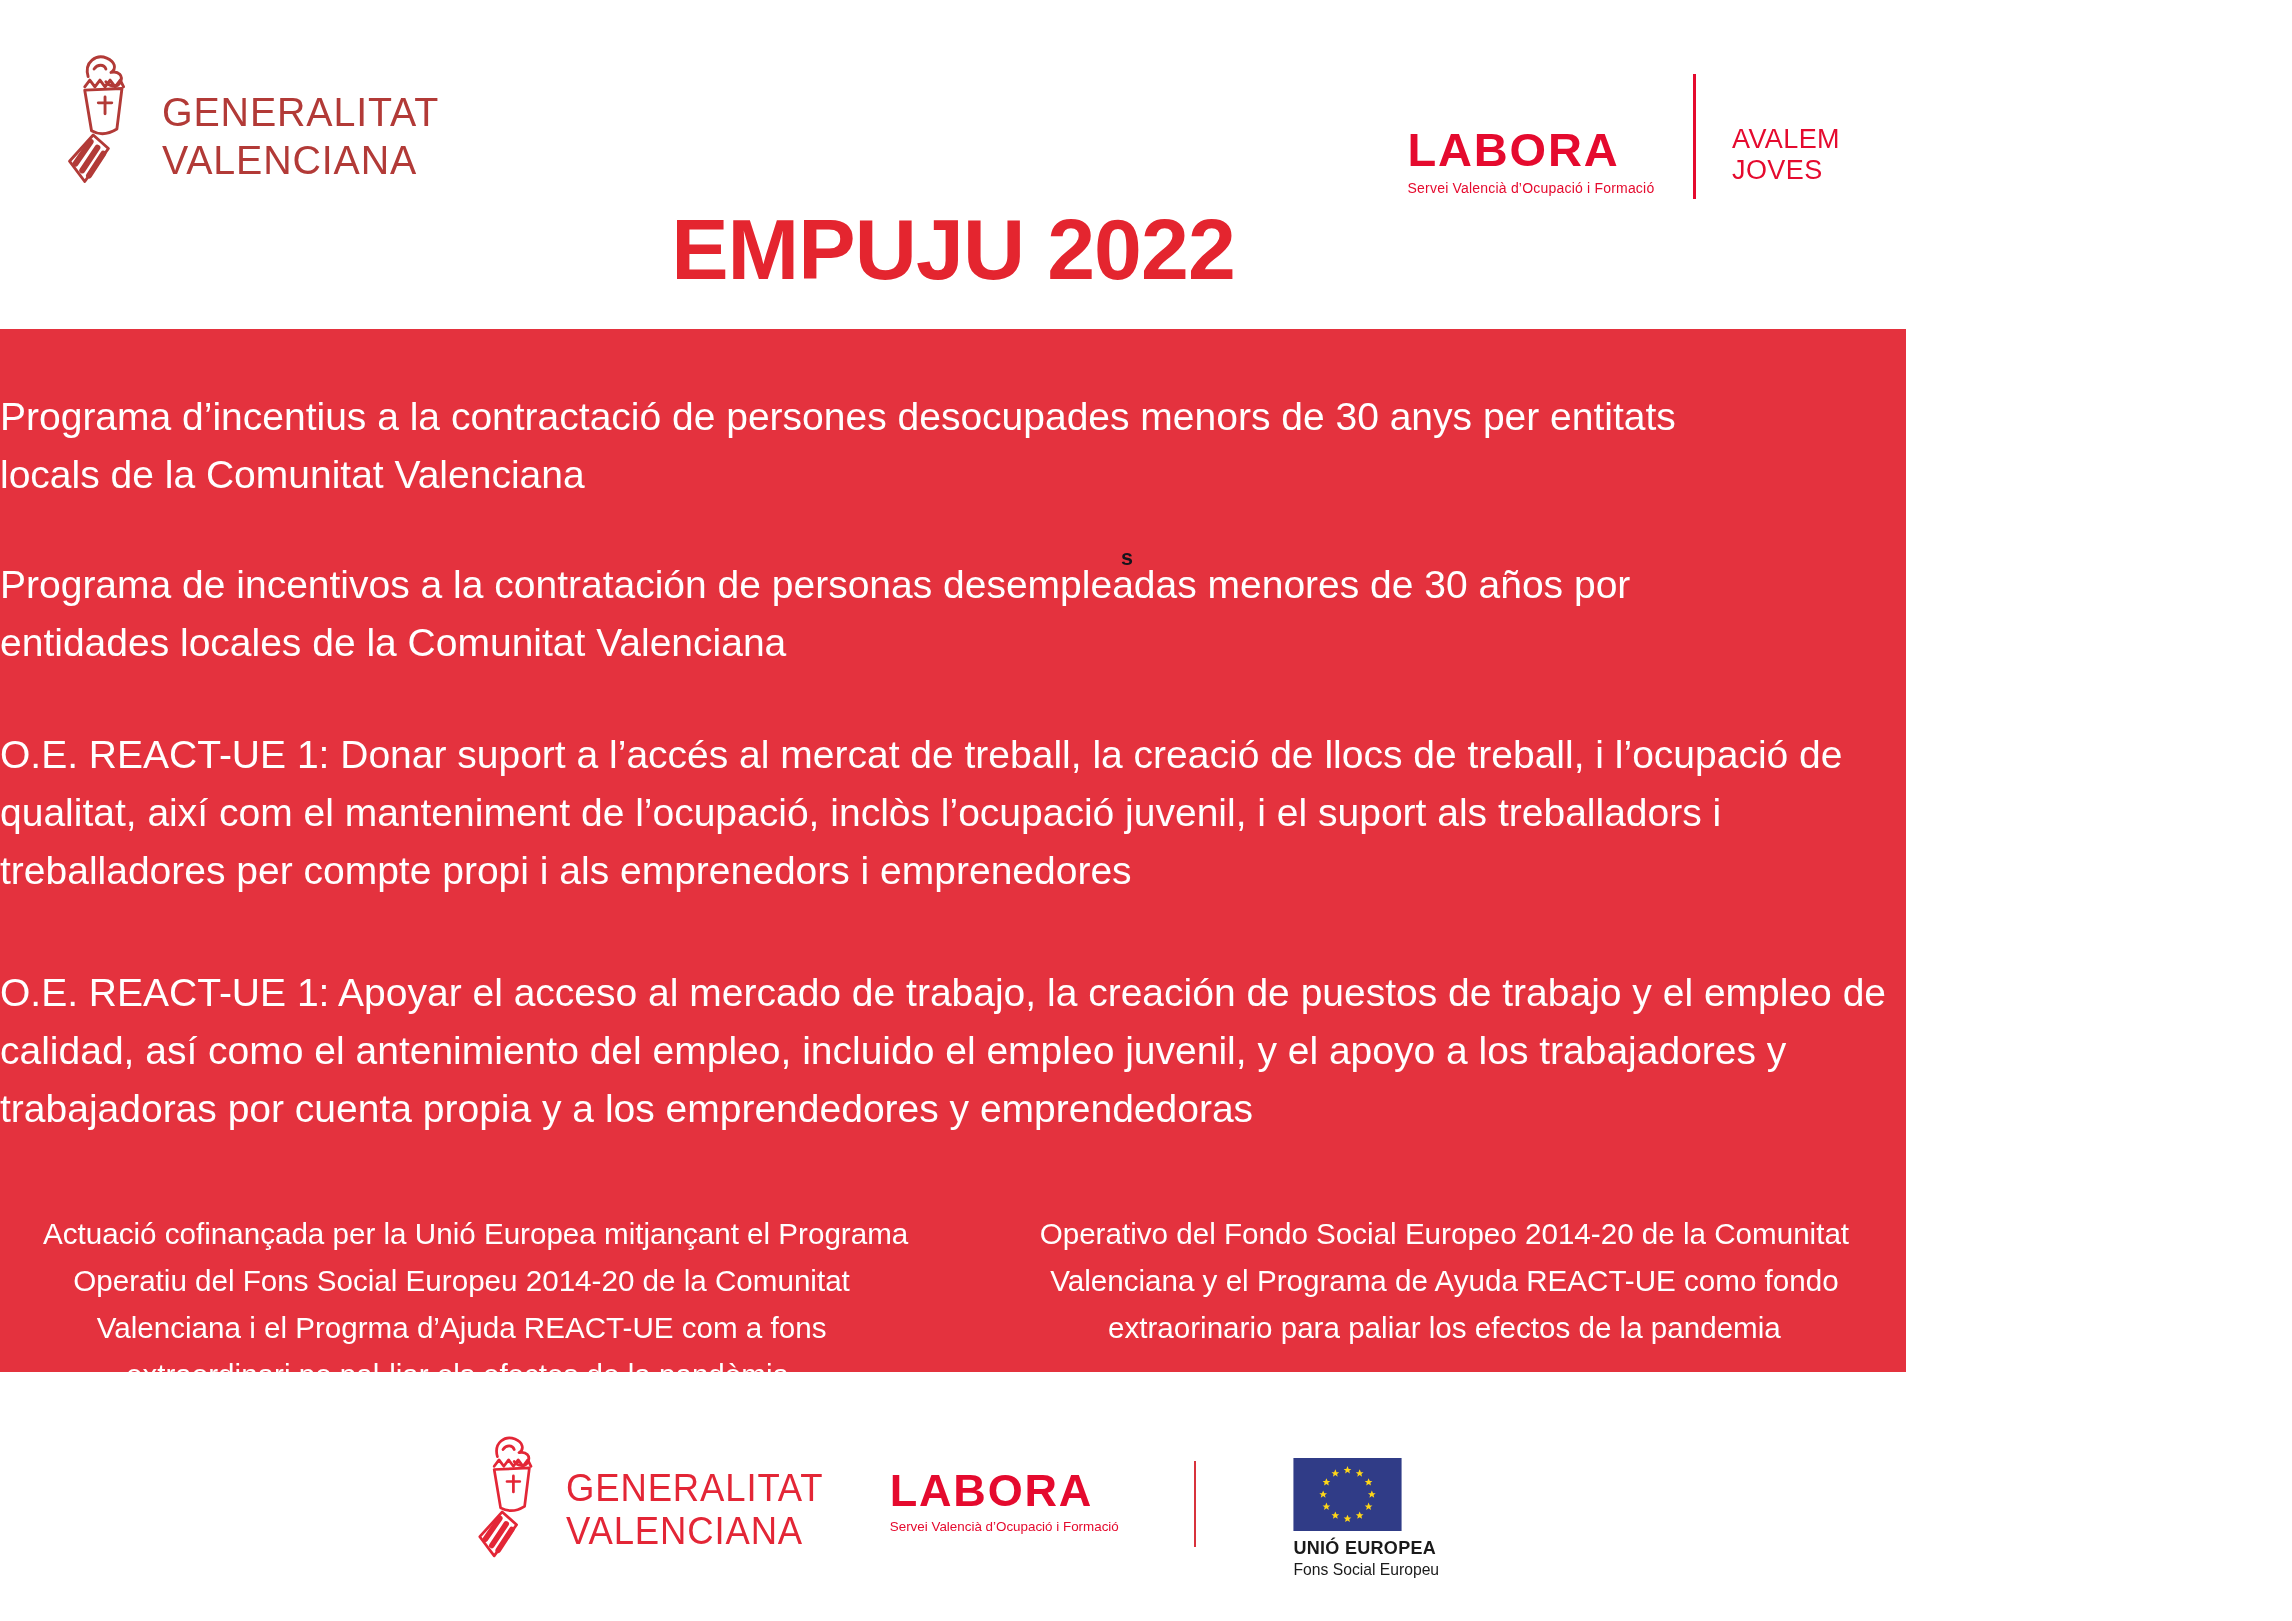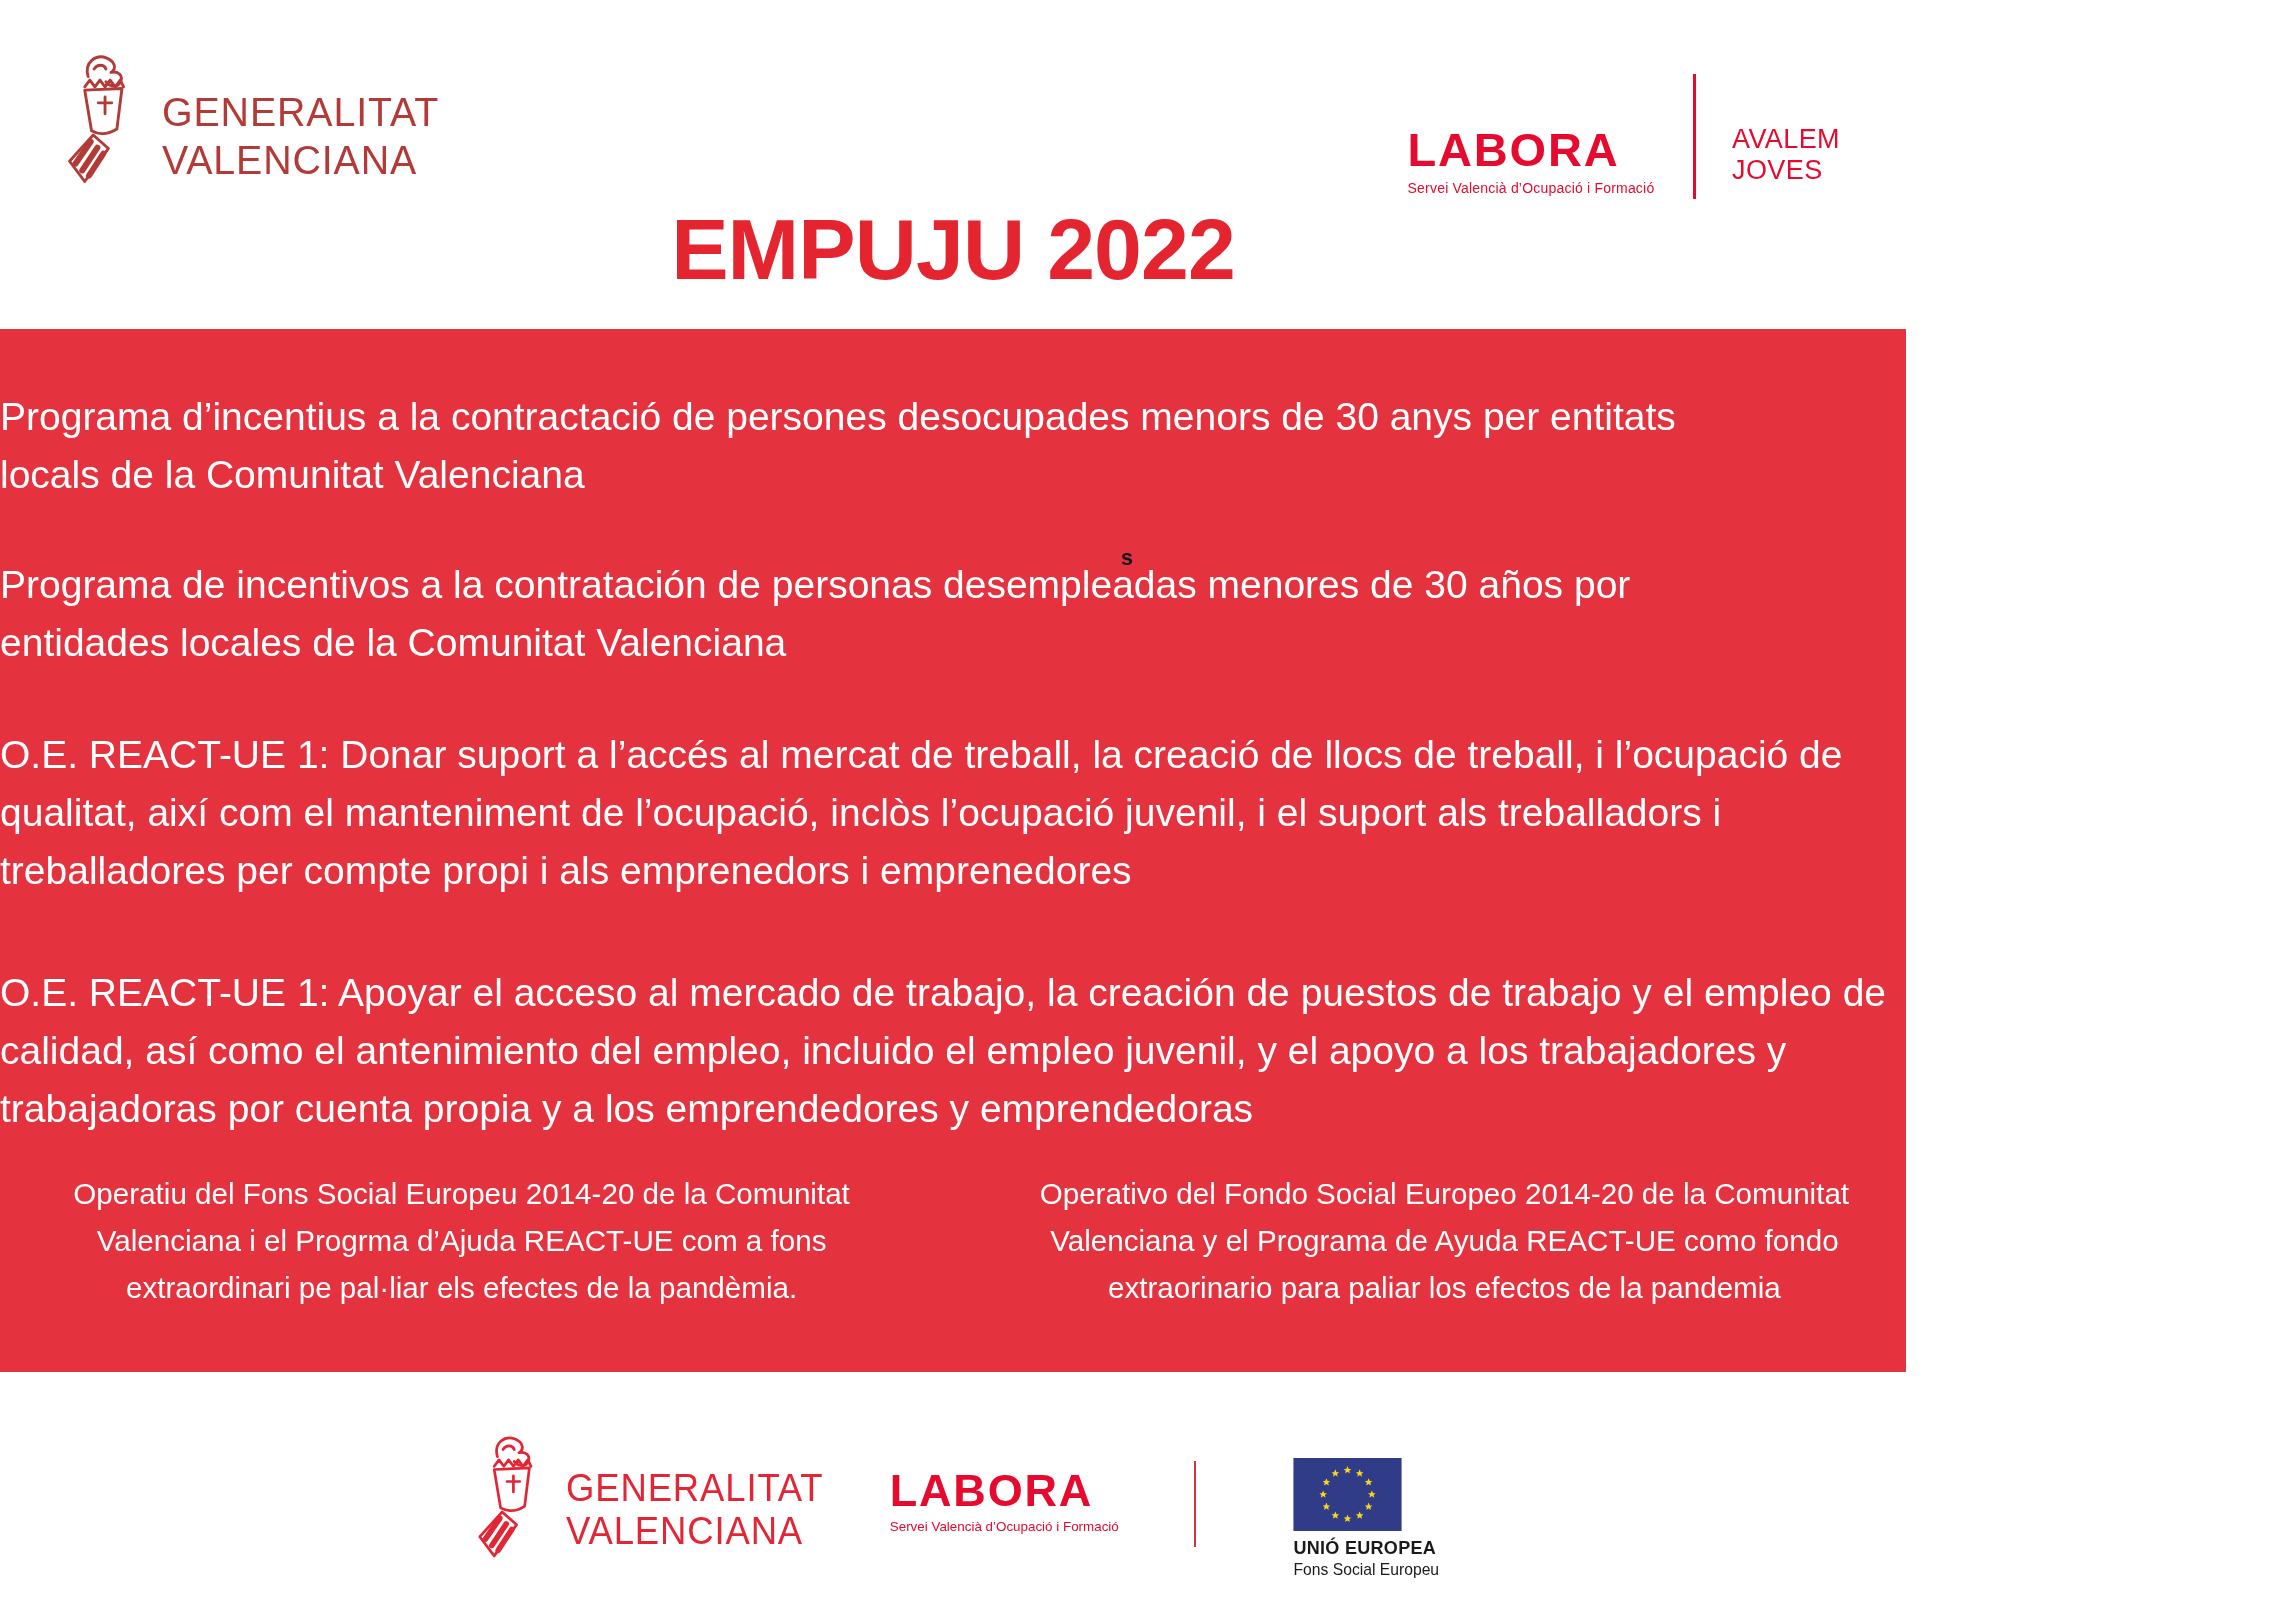--- a/index.html
+++ b/index.html
@@ -19,21 +19,21 @@
   .avalem{margin-top:52px;font-size:27px;line-height:31px;color:#E50A2E;letter-spacing:0.4px;}
   .main-title{position:absolute;left:0;right:0;top:204px;text-align:center;
     font-size:86px;line-height:90px;font-weight:800;letter-spacing:-0.9px;color:#E4252F;}
   
   .band{position:relative;width:100%;height:1043px;background:#E4323E;color:#ffffff;padding-top:59px;box-sizing:border-box;}
   .para{font-size:39px;line-height:58px;font-weight:400;}
   .para div{white-space:nowrap;}
   .p1{margin-bottom:52px;}
   .p2{margin-bottom:54px;}
   .p3{margin-bottom:64px;}
-  .p4{margin-bottom:32px;}
+  .p4{margin-bottom:72px;}
   .sup-s{position:absolute;left:1121px;top:219px;font-size:21.5px;font-weight:700;color:#14141c;line-height:21.5px;}
   .funding-row{display:flex;justify-content:space-between;padding:0 43px;}
   .funding{width:46%;text-align:center;font-size:29.6px;line-height:47px;}
   .funding div{white-space:nowrap;}
   
   .footer{position:relative;width:100%;height:249px;background:#ffffff;}
   .footer-row{position:absolute;left:0;right:0;top:57px;display:flex;justify-content:center;align-items:flex-start;}
   .gv-logo-bottom{display:flex;align-items:flex-start;color:#E32636;}
   .gv-text-bottom{margin-left:10.7px;margin-top:38px;font-size:38px;line-height:43px;letter-spacing:0.9px;color:#E32636;transform:scaleX(.96);transform-origin:left top;}
   .labora-bottom{margin-left:56px;margin-top:39px;}
@@ -106,20 +106,21 @@
     </div>
 
     <div class="para p4">
       <div>O.E. REACT-UE 1: Apoyar el acceso al mercado de trabajo, la creación de puestos de trabajo y el empleo de</div>
       <div>calidad, así como el antenimiento del empleo, incluido el empleo juvenil, y el apoyo a los trabajadores y</div>
       <div>trabajadoras por cuenta propia y a los emprendedores y emprendedoras</div>
     </div>
 
     <div class="funding-row">
       <div class="funding">
+        <div>Actuació cofinançada per la Unió Europea mitjançant el Programa</div>
         <div>Operatiu del Fons Social Europeu 2014-20 de la Comunitat</div>
         <div>Valenciana i el Progrma d’Ajuda REACT-UE com a fons</div>
         <div>extraordinari pe pal·liar els efectes de la pandèmia.</div>
       </div>
       <div class="funding">
         <div>Operativo del Fondo Social Europeo 2014-20 de la Comunitat</div>
         <div>Valenciana y el Programa de Ayuda REACT-UE como fondo</div>
         <div>extraorinario para paliar los efectos de la pandemia</div>
       </div>
     </div>

